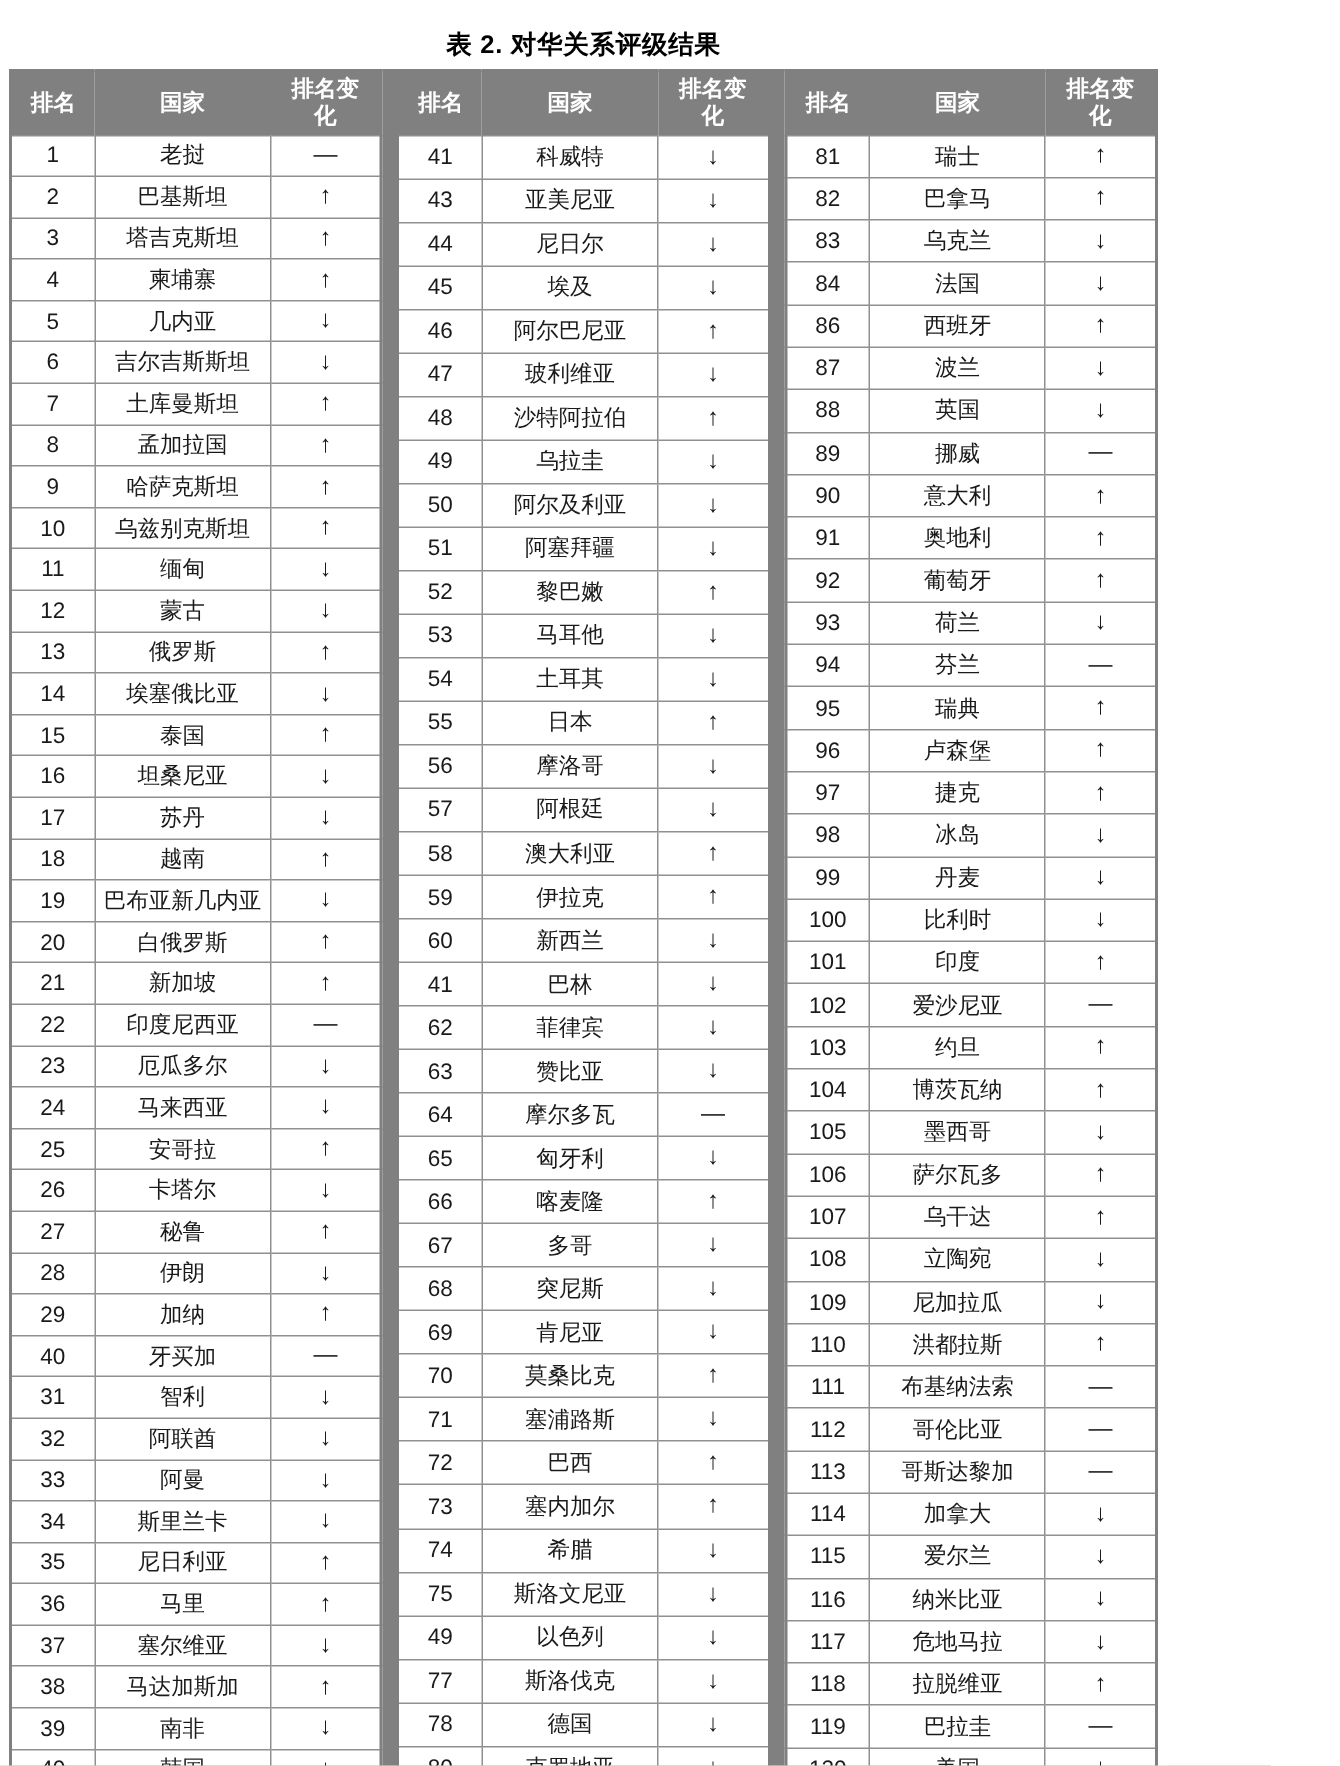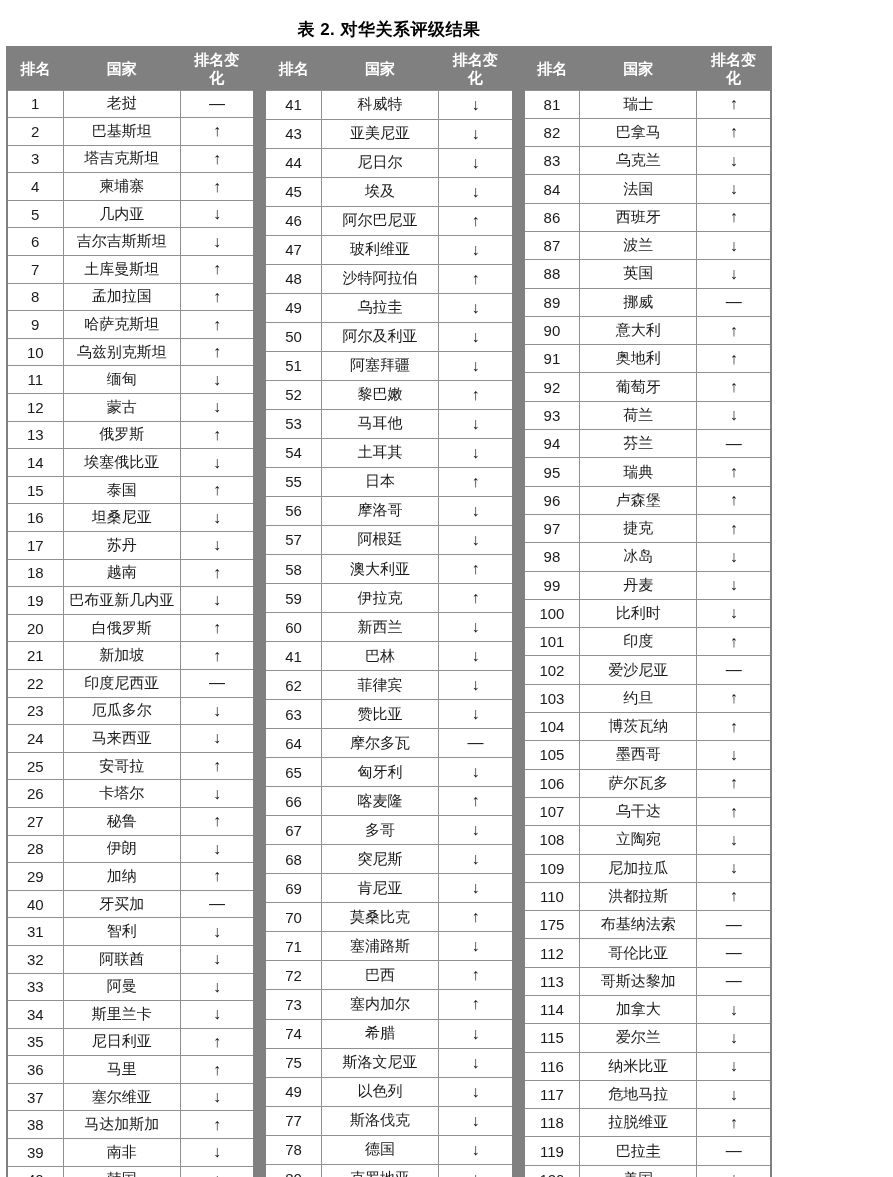--- a/index.html
+++ b/index.html
@@ -643,21 +643,21 @@
             <td class="cell-rank">109</td>
             <td class="cell-country">尼加拉瓜</td>
             <td class="cell-change">↓</td>
           </tr>
           <tr>
             <td class="cell-rank">110</td>
             <td class="cell-country">洪都拉斯</td>
             <td class="cell-change">↑</td>
           </tr>
           <tr>
-            <td class="cell-rank">175</td>
+            <td class="cell-rank">111</td>
             <td class="cell-country">布基纳法索</td>
             <td class="cell-change">—</td>
           </tr>
           <tr>
             <td class="cell-rank">112</td>
             <td class="cell-country">哥伦比亚</td>
             <td class="cell-change">—</td>
           </tr>
           <tr>
             <td class="cell-rank">113</td>

